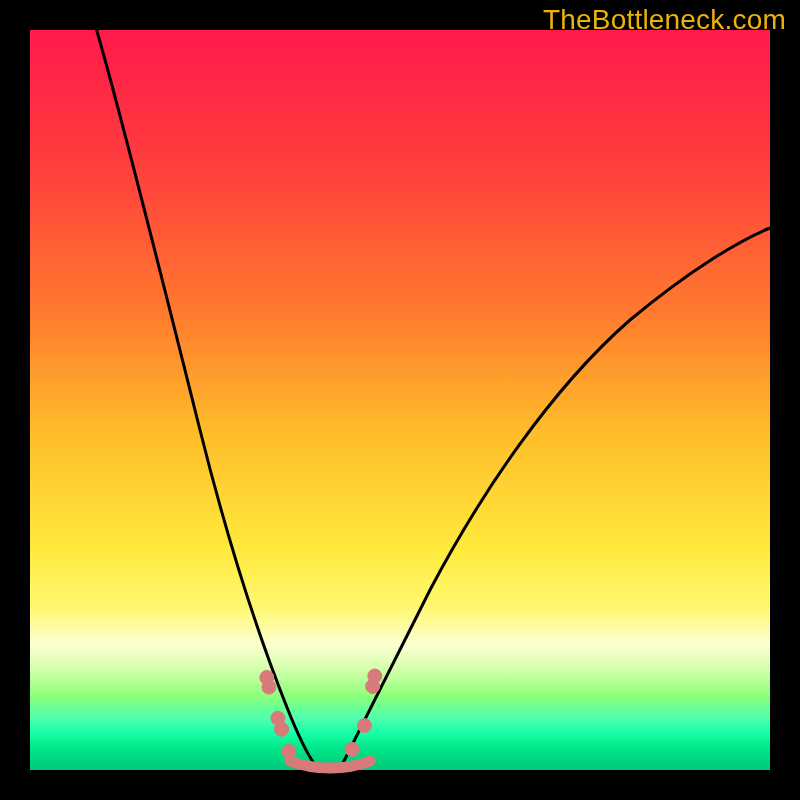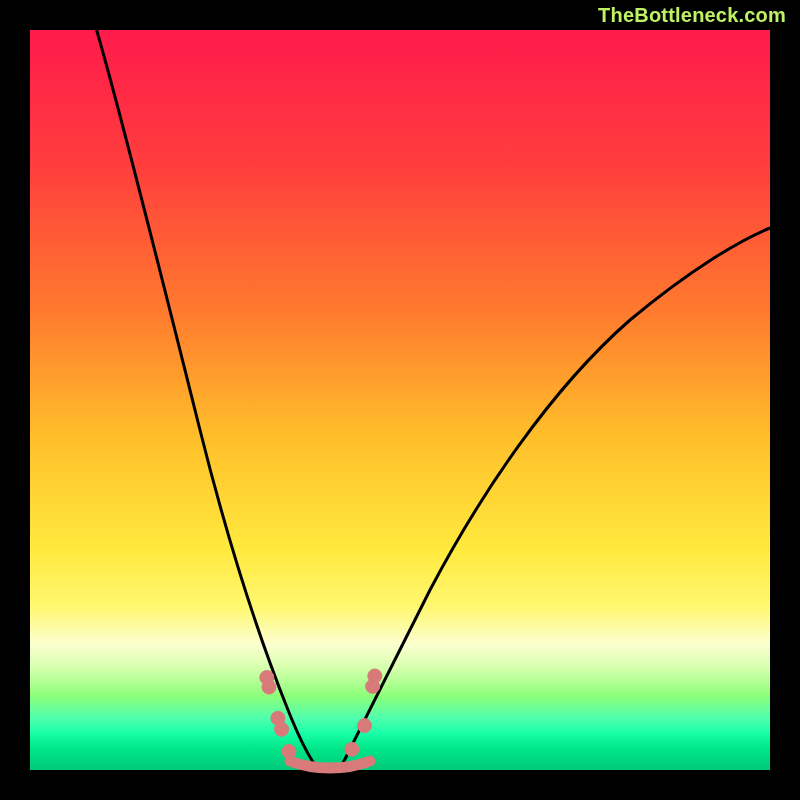--- a/index.html
+++ b/index.html
@@ -37,23 +37,23 @@
       #4fffae 93%,
       #18ffa7 95%,
       #00e889 97%,
       #00c87a 100%
     );
   }
   .watermark {
     position: absolute;
     top: 4px;
     right: 14px;
-    color: #bef264;
-    font-size: 20px;
-    font-weight: 700;
+    color: #eab308;
+    font-size: 28px;
+    font-weight: 400;
     letter-spacing: 0.2px;
     user-select: none;
   }
   svg.curve {
     position: absolute;
     left: 0;
     top: 0;
     width: 740px;
     height: 740px;
     overflow: visible;

